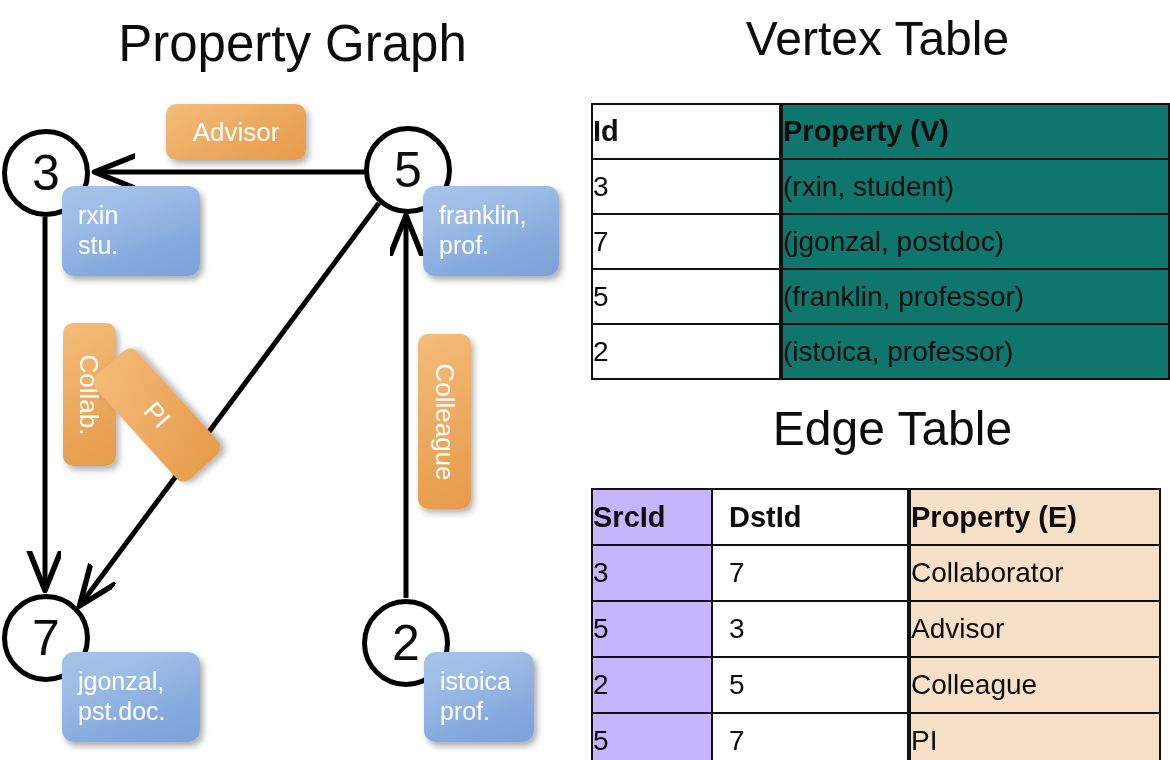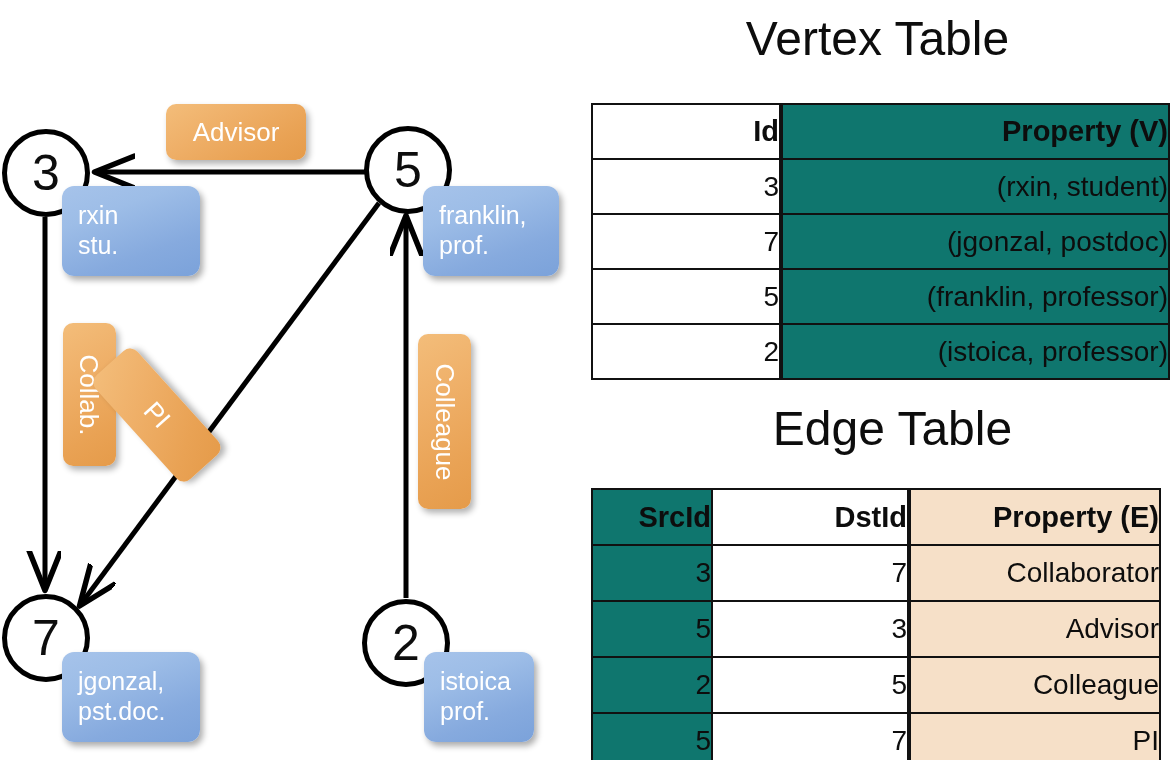--- a/index.html
+++ b/index.html
@@ -59,54 +59,55 @@
     white-space:nowrap;
   }
   .vert-text{transform:rotate(90deg);}
   .rot-box{transform:rotate(-42deg);}
   .rot-box .vert-text{transform:rotate(90deg);}
 
   
   .tbl{position:absolute;border-collapse:collapse;table-layout:fixed;}
   .tbl td,.tbl th{
     border:2.5px solid #111;
-    text-align:right;
+    text-align:left;
     font-family:"Liberation Sans", sans-serif;
     color:#0d0d0d;
     font-weight:400;
     padding:0;
   }
   .tbl .hdr{font-weight:bold;}
 
   
   #vertex-table{left:591px;top:103px;}
   #vertex-table td{height:53px;font-size:28px;}
   #vertex-table .c-id{width:186px;background:#ffffff;}
   #vertex-table .c-prop{width:385px;background:#0f766e;}
   #vertex-table .hdr{font-size:29px;}
 
   
   #edge-table{left:591px;top:488px;}
   #edge-table td{height:54px;font-size:28px;}
-  #edge-table .c-src{width:118px;background:#0f766e;}
+  #edge-table .c-src{width:118px;background:#c4b5fd;}
   #edge-table .c-dst{width:178px;background:#ffffff;padding-left:16px;}
   #edge-table .c-prop{width:248px;background:#f6e0c8;}
   #edge-table .hdr{font-size:29px;}
 
   
   #vertex-table .c-id{border-right:4px solid #111;}
   #vertex-table .c-prop{border-left:4px solid #111;}
   #edge-table .c-dst{border-right:4px solid #111;}
   #edge-table .c-prop{border-left:4px solid #111;}
 </style>
 </head>
 <body>
 
 <div class="stage">
 
+  <div class="title" id="title-property-graph">Property Graph</div>
   <div class="title" id="title-vertex-table">Vertex Table</div>
   <div class="title" id="title-edge-table">Edge Table</div>
 
   <svg id="graph-svg" viewBox="0 0 585 760" xmlns="http://www.w3.org/2000/svg">
     <defs>
       <marker id="ah" markerWidth="9" markerHeight="9" refX="7.5" refY="3.2" orient="auto" markerUnits="strokeWidth">
         <path d="M0,0 L8,3.2 L0,6.4" fill="none" stroke="#000" stroke-width="1.1" stroke-linecap="round" stroke-linejoin="round"></path>
       </marker>
     </defs>
 

